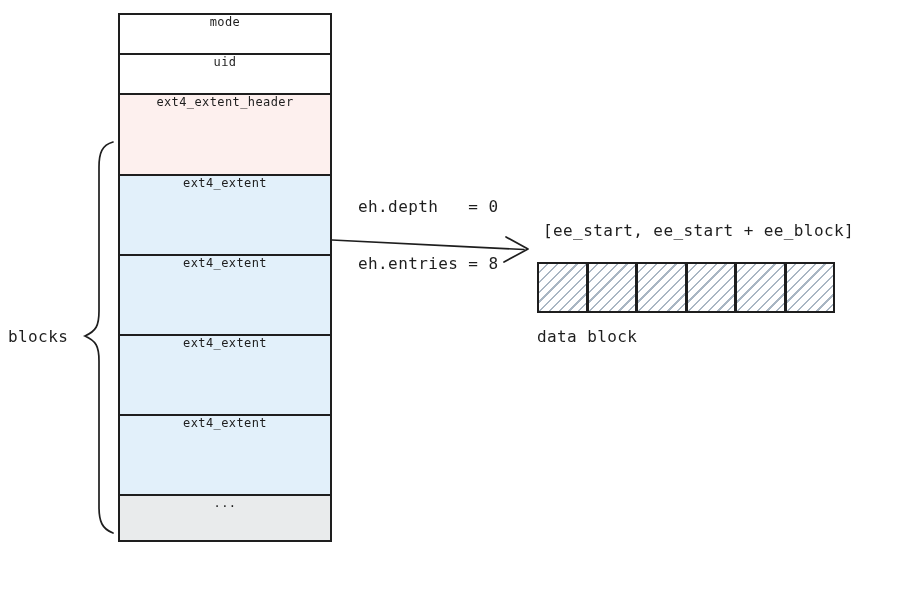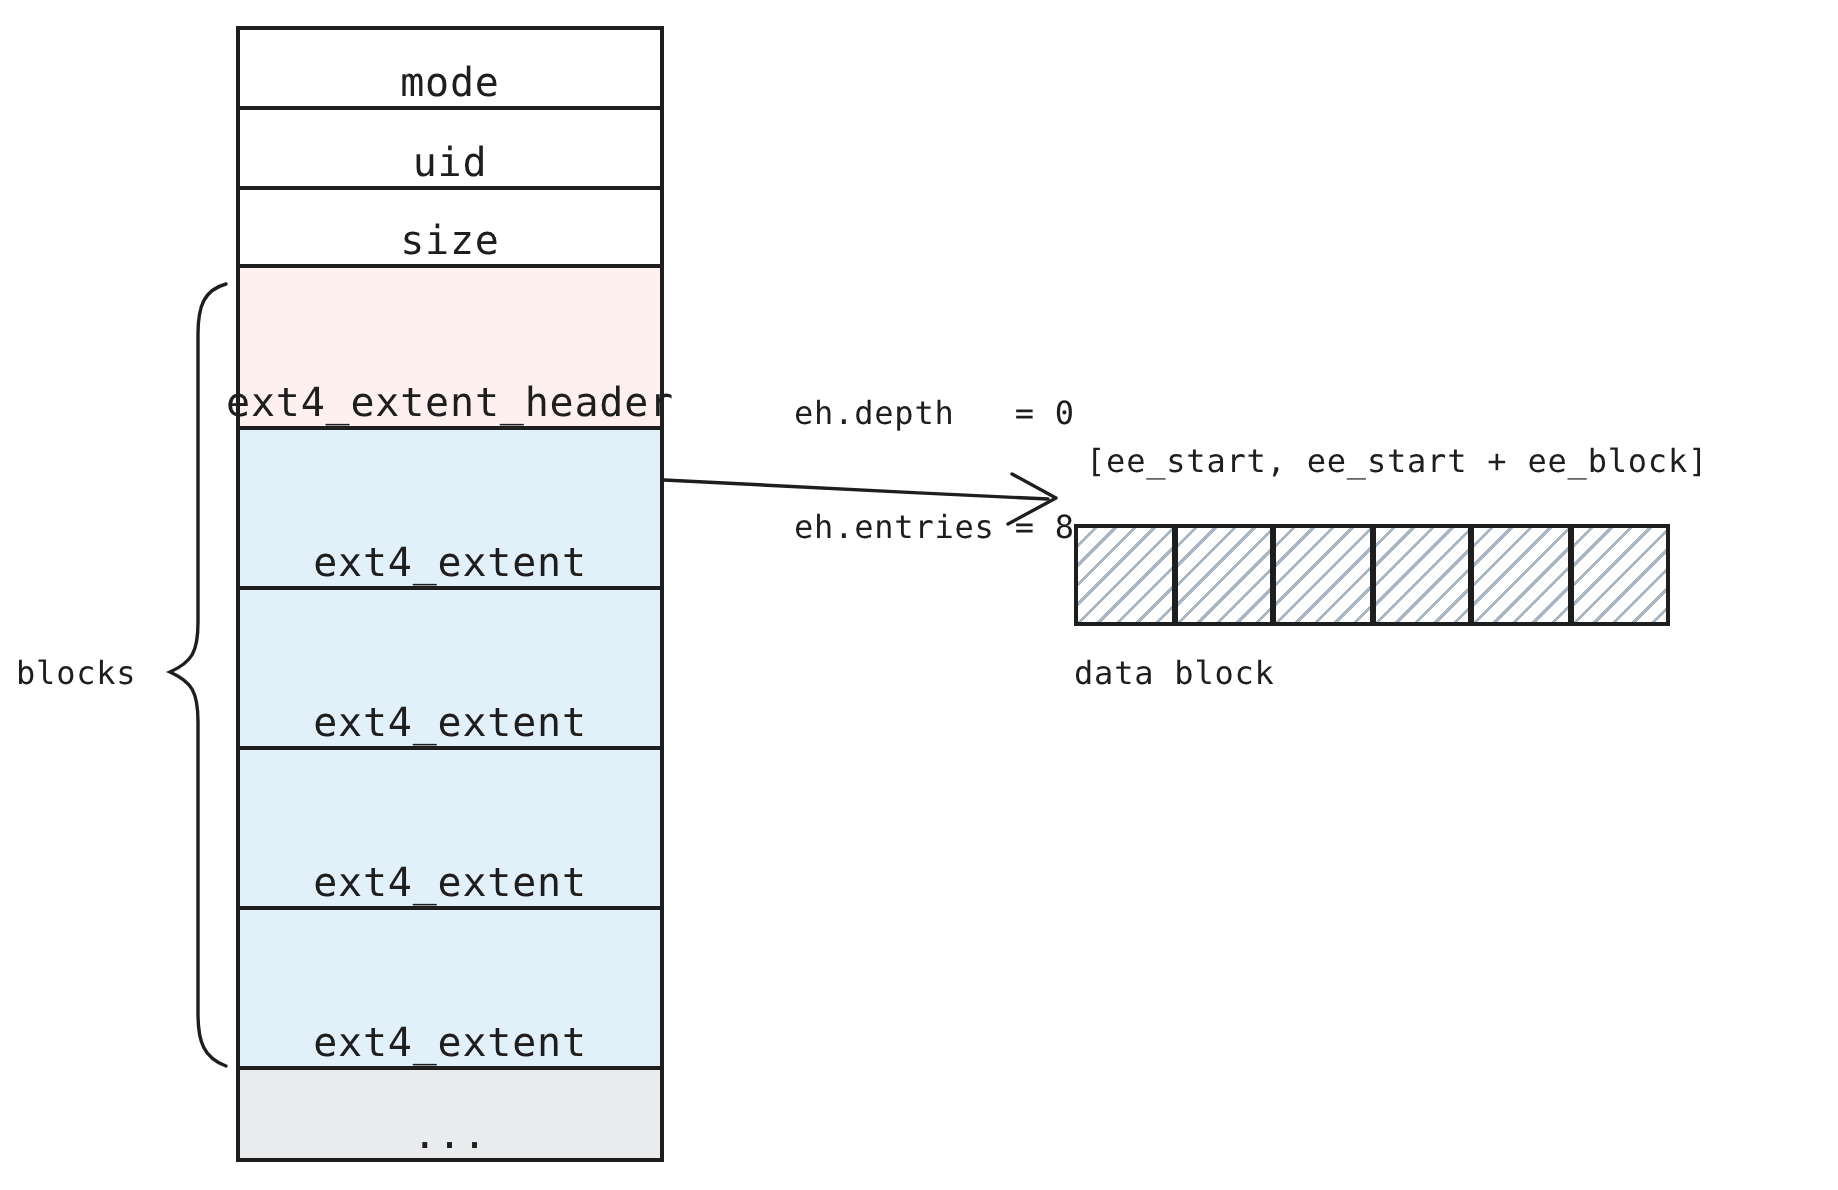--- a/index.html
+++ b/index.html
@@ -25,23 +25,23 @@
     left: 118px;
     top: 13px;
     width: 214px;
   }
   .row {
     box-sizing: border-box;
     width: 100%;
     border: 2px solid var(--border, #1e1e1e);
     background: #ffffff;
     display: flex;
-    align-items: flex-end;
+    align-items: flex-start;
     justify-content: center;
-    font-size: 20px;
+    font-size: 12px;
     margin-top: -2px;
   }
   .row:first-child { margin-top: 0; }
   .row-plain  { height: 42px; }
   .row-plain.row-size { height: 41px; }
   .row-header { height: 83px; background: var(--header-fill, #fdf0ee); }
   .row-extent { height: 82px; background: var(--extent-fill, #e2f0fa); }
   .row-dots   { height: 48px; background: var(--dots-fill, #e9ebec); }
   
   .blocks-label {
@@ -52,21 +52,20 @@
     line-height: 18px;
   }
   
   .eh-annotation {
     position: absolute;
     left: 358px;
     top: 159px;
     font-size: 16px;
     line-height: 19px;
     white-space: pre;
-    margin-left: 39px;
   }
   
   .range-label {
     position: absolute;
     left: 543px;
     top: 222px;
     font-size: 16px;
     line-height: 18px;
     white-space: pre;
   }
@@ -121,23 +120,20 @@
 
   <div class="blocks-label">blocks</div>
 
   <div class="stack">
     <div class="row row-plain">
         <span>mode</span>
       </div>
     <div class="row row-plain">
         <span>uid</span>
       </div>
-    <div class="row row-plain row-size">
-        <span>size</span>
-      </div>
     <div class="row row-header">
         <span>ext4_extent_header</span>
       </div>
     <div class="row row-extent">
         <span>ext4_extent</span>
       </div>
     <div class="row row-extent">
         <span>ext4_extent</span>
       </div>
     <div class="row row-extent">

